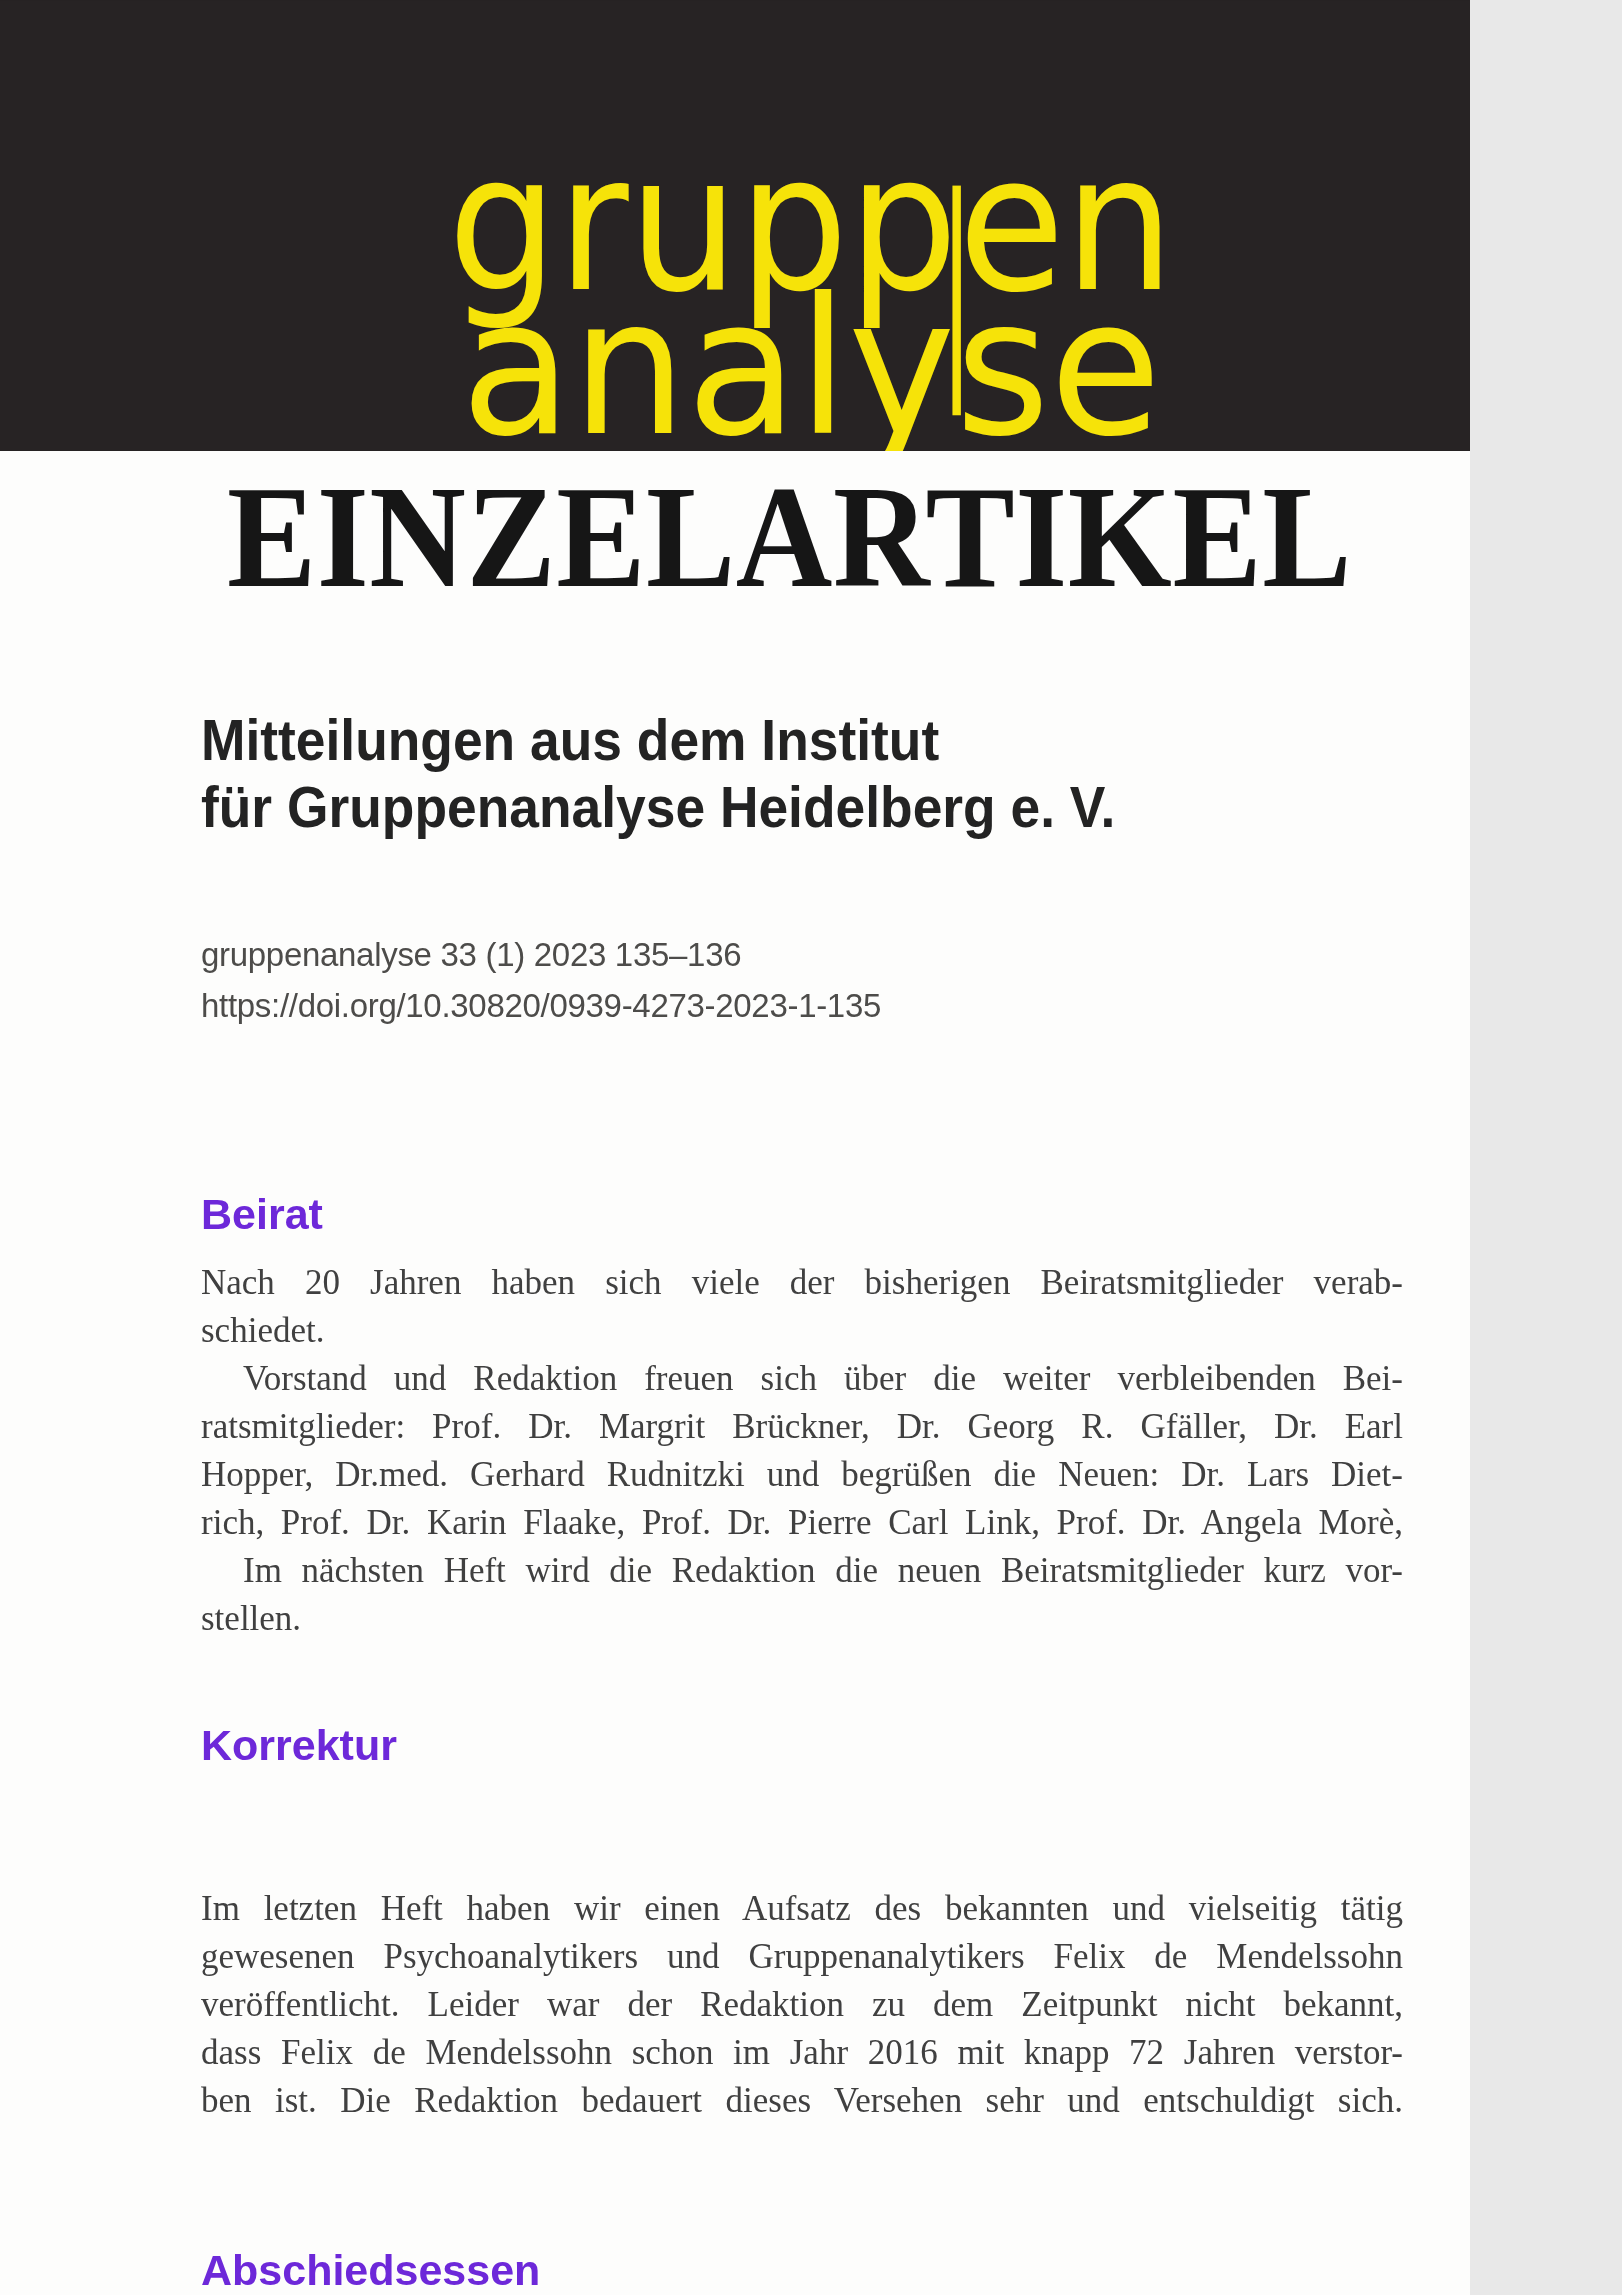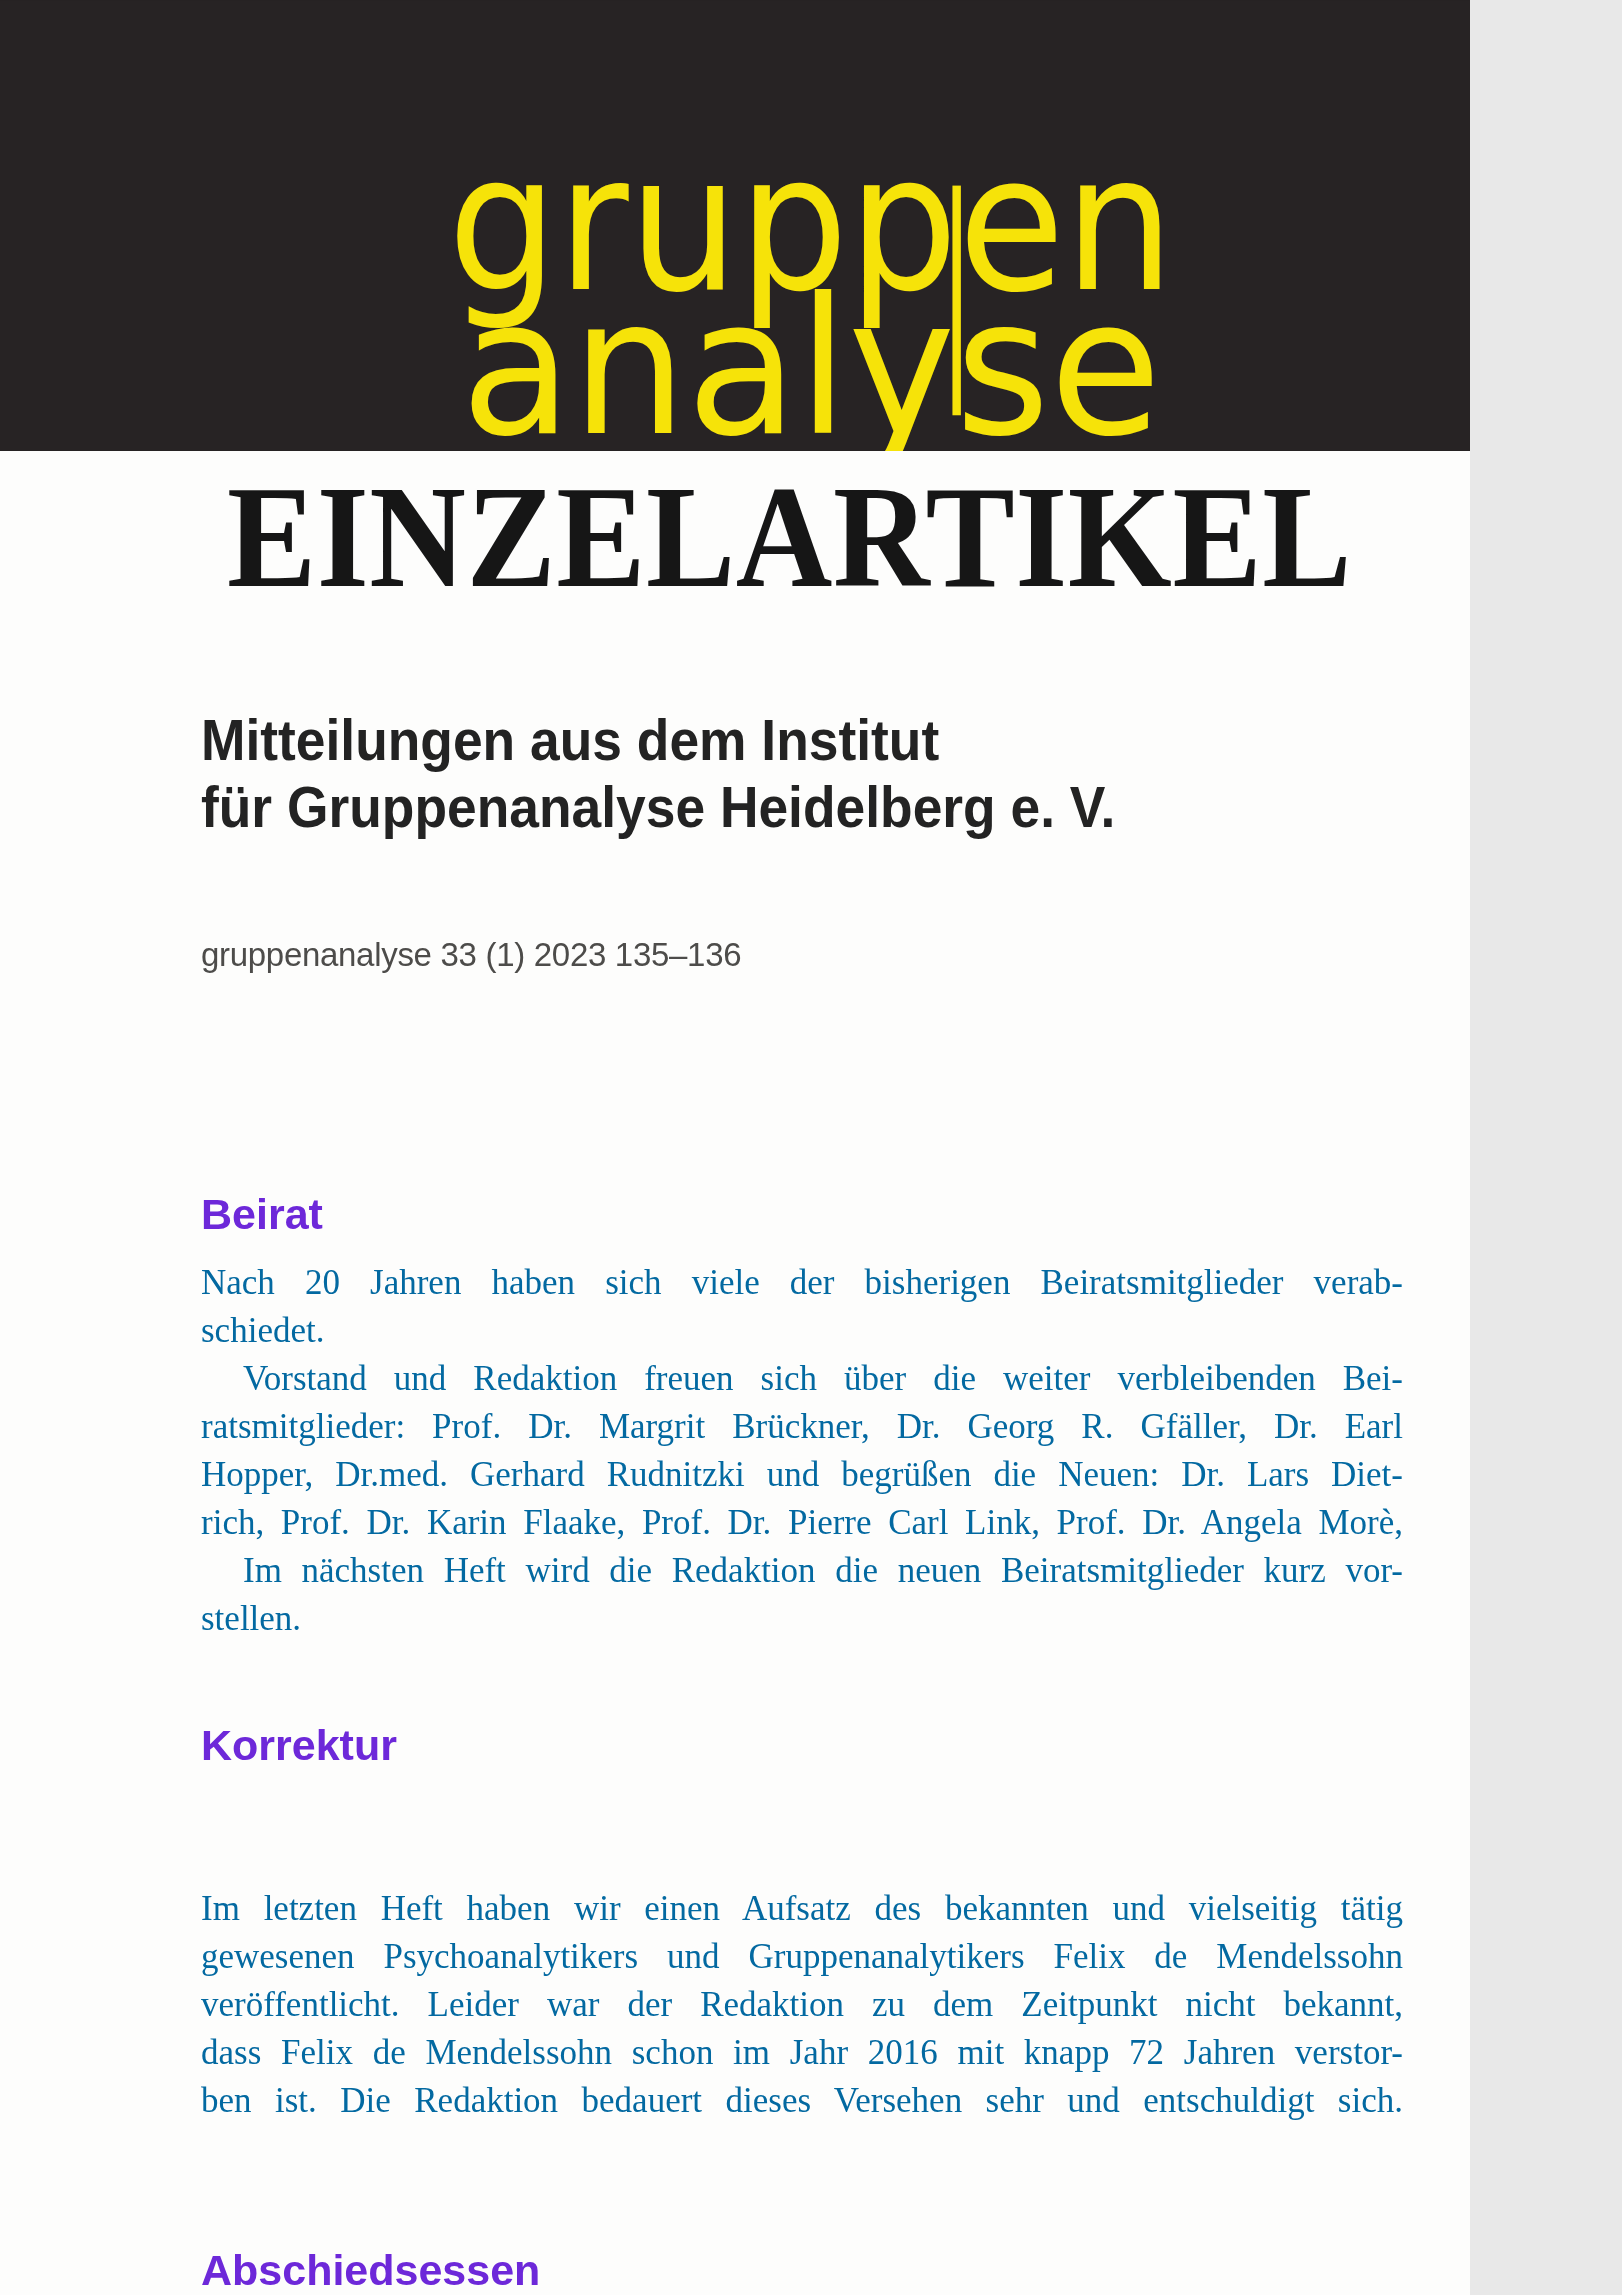--- a/index.html
+++ b/index.html
@@ -68,21 +68,21 @@
   .sec-heading.beirat{top:1157px;}
   .sec-heading.korrektur{top:1688px;}
   .sec-heading.abschied{top:2213px;}
   
   .bodyblock{
     position:absolute; left:201px;
     width:1202px;
     font-family:"Liberation Serif", serif;
     font-size:35px;
     line-height:48px;
-    color:#0369a1;
+    color:#404040;
   }
   .bodyblock.beirat-body{top:1259px;}
   .bodyblock.korrektur-body{top:1885px;}
   .jline{ text-align:justify; text-align-last:justify; }
   .jline.last{ text-align-last:left; }
   .jline.indent{ text-indent:42px; }
 </style>
 </head>
 <body>
 
@@ -99,20 +99,21 @@
 
   <div class="kicker">EINZELARTIKEL</div>
 
   <div class="title">
     <div>Mitteilungen aus dem Institut</div>
     <div>für Gruppenanalyse Heidelberg e. V.</div>
   </div>
 
   <div class="citation">
     <div>gruppenanalyse 33 (1) 2023 135–136</div>
+    <div>https://doi.org/10.30820/0939-4273-2023-1-135</div>
   </div>
 
   <h2 class="sec-heading beirat">Beirat</h2>
 
   <div class="bodyblock beirat-body">
     <div class="jline">Nach 20 Jahren haben sich viele der bisherigen Beiratsmitglieder verab-</div>
     <div class="jline last">schiedet.</div>
     <div class="jline indent">Vorstand und Redaktion freuen sich über die weiter verbleibenden Bei-</div>
     <div class="jline">ratsmitglieder: Prof. Dr. Margrit Brückner, Dr. Georg R. Gfäller, Dr. Earl</div>
     <div class="jline">Hopper, Dr.med. Gerhard Rudnitzki und begrüßen die Neuen: Dr. Lars Diet-</div>

